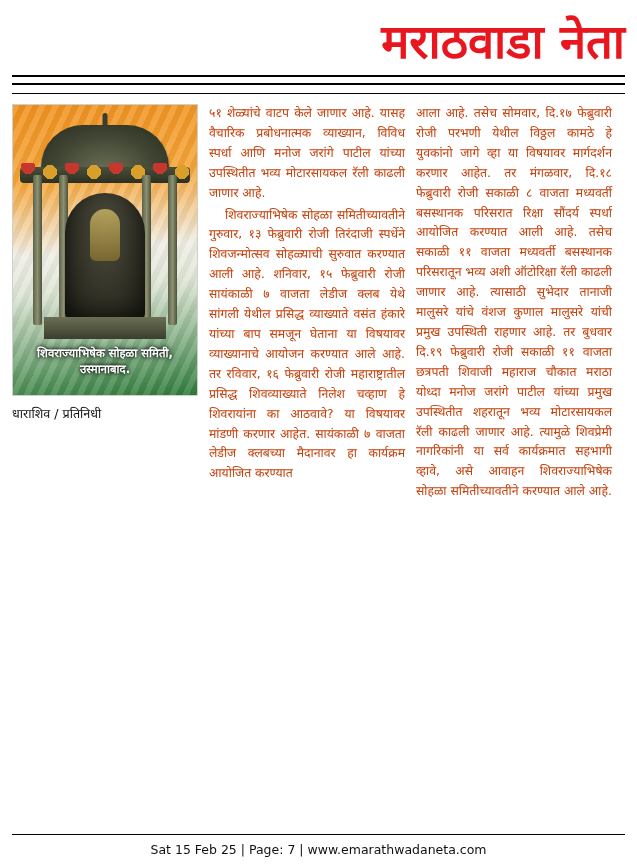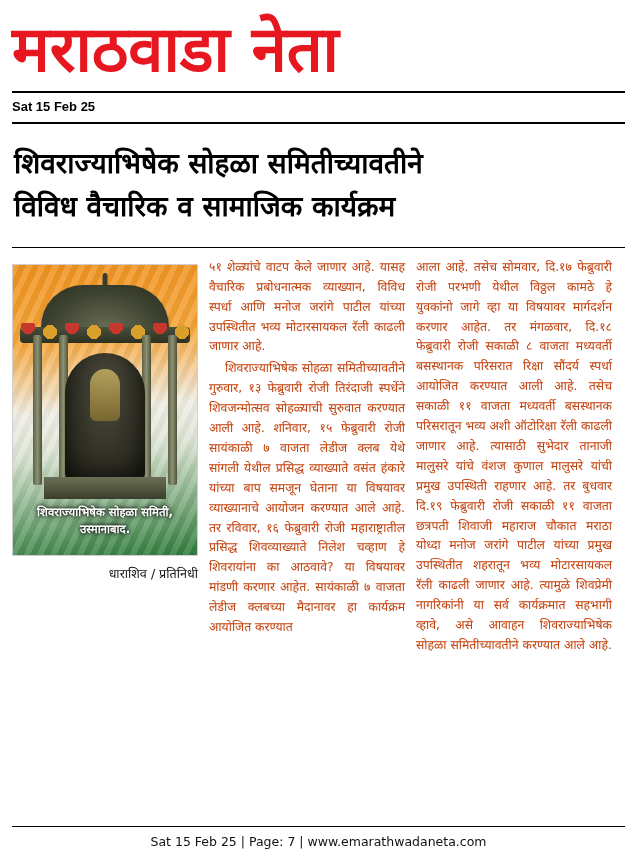--- a/index.html
+++ b/index.html
@@ -21,26 +21,27 @@
     position: relative;
     box-sizing: border-box;
     padding: 0 12px;
   }
   
   .masthead {
     padding-top: 18px;
   }
   .masthead-title {
     font-family: "DejaVu Sans", sans-serif;
-    font-size: 63px;
+    font-size: 47px;
     font-weight: bold;
     color: #e8171f;
     letter-spacing: 0px;
     line-height: 1.0;
     white-space: nowrap;
+    text-align: right;
   }
   .masthead-rule {
     border: 0;
     border-top: 2px solid #000;
     margin: 10px 0 6px 0;
   }
   .masthead-date {
     font-size: 13px;
     font-weight: bold;
     color: #000;
@@ -74,39 +75,37 @@
     gap: 11px;
     align-items: flex-start;
   }
   .col {
     width: 196px;
     flex: 0 0 196px;
   }
   .col-narrow {
     width: 186px;
     flex: 0 0 186px;
-    margin-top: 6px;
   }
   .para {
     font-family: "DejaVu Sans", sans-serif;
     font-size: 12.3px;
     line-height: 1.62;
     text-align: justify;
     text-indent: 16px;
     margin: 0 0 2px 0;
     color: #c2410c;
   }
   .para.noindent { text-indent: 0; }
   .byline {
     font-family: "DejaVu Sans", sans-serif;
     font-size: 12.6px;
     line-height: 1.6;
     margin: 8px 0 2px 0;
     color: #111;
-    text-align: right;
   }
   
   .photo {
     width: 186px;
     height: 292px;
     position: relative;
     overflow: hidden;
     background: linear-gradient(180deg,#f5a12a 0%,#f2efe6 48%,#2f7d3a 100%);
     border: 1px solid #cfcfcf;
     box-sizing: border-box;
@@ -231,21 +230,21 @@
     font-weight: bold;
     color: #ffffff;
     line-height: 1.45;
     text-shadow: 0 0 3px rgba(0,0,0,0.95), 0 0 6px rgba(0,0,0,0.8);
   }
   
   .footer {
     position: absolute;
     left: 0;
     right: 0;
-    bottom: 8px;
+    bottom: 0;
     padding: 0 12px 8px 12px;
     box-sizing: border-box;
   }
   .footer-rule {
     border: 0;
     border-top: 1px solid #000;
     margin: 0 0 6px 0;
   }
   .footer-line {
     text-align: center;
@@ -256,28 +255,23 @@
   }
 </style>
 </head>
 <body>
 
 <div class="page">
 
   <div class="masthead">
     <div class="masthead-title">मराठवाडा नेता</div>
     <hr class="masthead-rule">
-    <div class="masthead-date">Sat 15 Feb 25</div>
     <hr class="masthead-rule-2">
   </div>
 
-  <div class="headline">
-    <div class="headline-line">शिवराज्याभिषेक सोहळा समितीच्यावतीने</div>
-    <div class="headline-line">विविध वैचारिक व सामाजिक कार्यक्रम</div>
-  </div>
   <hr class="headline-rule">
 
   <div class="content">
 
     <div class="col col-narrow">
       <div class="photo">
         <div class="sky-flag"></div>
         <div class="canopy">
           <div class="finial"></div>
           <div class="dome"></div>

